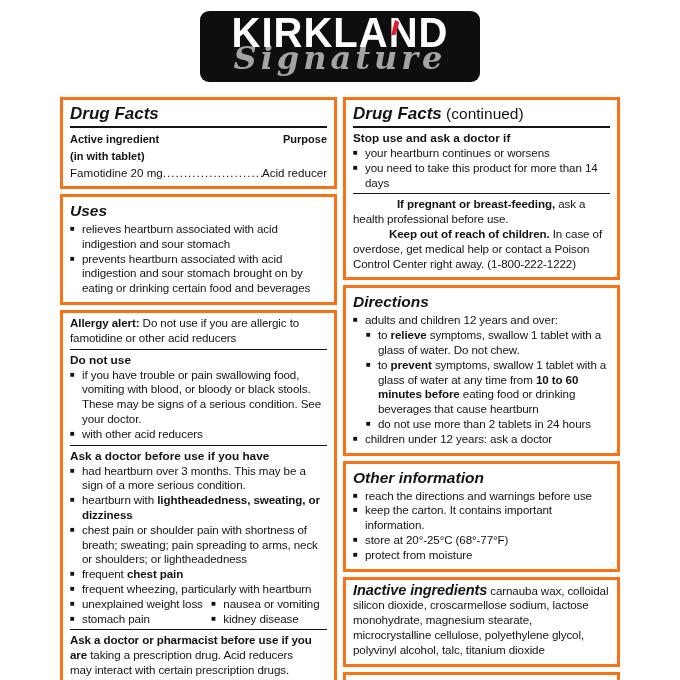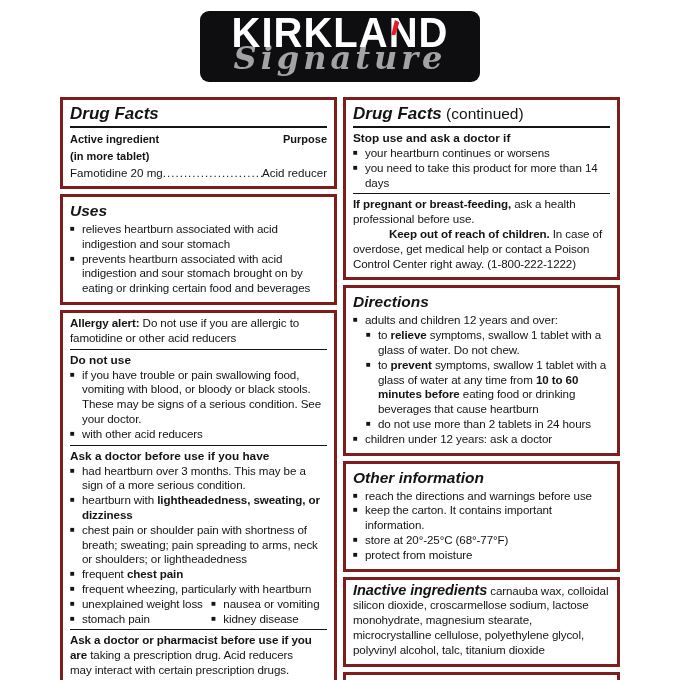--- a/index.html
+++ b/index.html
@@ -26,21 +26,21 @@
     position:absolute;top:9px;left:68%;width:9px;height:15px;background:#e8192c;
     clip-path:polygon(10% 100%,50% 0,100% 15%,55% 100%);
   }
   
   .label{
     width:560px;margin:15px 0 0 60px;
     display:flex;gap:6px;align-items:flex-start;
   }
   .col{width:277px;display:flex;flex-direction:column;gap:5px;box-sizing:border-box;}
   .box{
-    border:3px solid #7f1d1d;background:#fff;box-sizing:border-box;
+    border:3px solid #f97316;background:#fff;box-sizing:border-box;
     padding:3px 7px 6px 7px;
   }
   .df-title{
     font-size:17px;font-weight:bold;font-style:italic;line-height:21px;
     border-bottom:2px solid #141414;padding-bottom:2px;margin-bottom:3px;
   }
   .df-title .cont{font-style:normal;font-weight:normal;font-size:15.5px;}
   .stitle{font-size:15.5px;font-weight:bold;font-style:italic;line-height:19px;margin:1px 0 2px 0;}
   .stitle-inline{font-size:14.5px;font-weight:bold;font-style:italic;margin-right:3px;}
   .body,.bt{font-size:11.6px;line-height:14.8px;letter-spacing:-0.1px;}
@@ -70,21 +70,21 @@
 <div class="label">
 
   <div class="col">
 
     <div class="box">
       <div class="df-title">Drug Facts</div>
       <div class="ai-row">
         <span class="ai-h">Active ingredient</span>
         <span class="ai-h">Purpose</span>
       </div>
-      <div class="ai-h">(in more tablet)</div>
+      <div class="ai-h">(in with tablet)</div>
       <div class="leader">
         <span>Famotidine 20 mg</span>
         <span class="dots">......................................................................</span>
         <span>Acid reducer</span>
       </div>
     </div>
 
     <div class="box">
       <div class="stitle">Uses</div>
       <div class="b">
@@ -167,21 +167,21 @@
       <div class="bhead">Stop use and ask a doctor if</div>
       <div class="b">
         <span class="sq">■</span>
         <span class="bt"><span>your heartburn continues or worsens</span></span>
       </div>
       <div class="b">
         <span class="sq">■</span>
         <span class="bt"><span>you need to take this product for more than 14 days</span></span>
       </div>
       <div class="rule"></div>
-      <div class="body"><span style="font-weight: bold;">If pregnant or breast-feeding,</span><span> ask a health professional before use.</span></div>
+      <div class="body"><span style="font-weight: bold; margin-left: 44px;">If pregnant or breast-feeding,</span><span> ask a health professional before use.</span></div>
       <div class="body"><span style="font-weight: bold; padding-left: 36px;">Keep out of reach of children.</span><span> In case of overdose, get medical help or contact a Poison Control Center right away. (1-800-222-1222)</span></div>
     </div>
 
     <div class="box">
       <div class="stitle">Directions</div>
       <div class="b">
         <span class="sq">■</span>
         <span class="bt"><span>adults and children 12 years and over:</span></span>
       </div>
       <div class="b l2">

